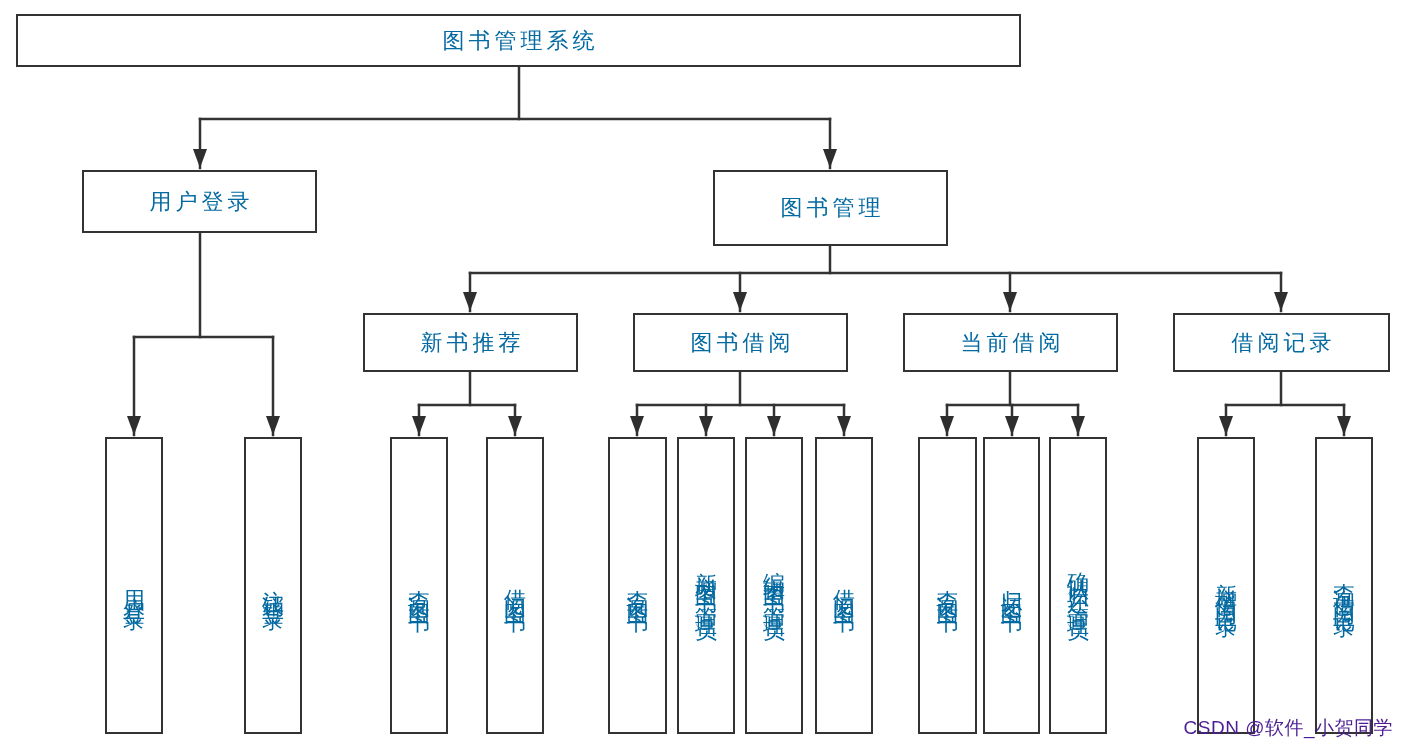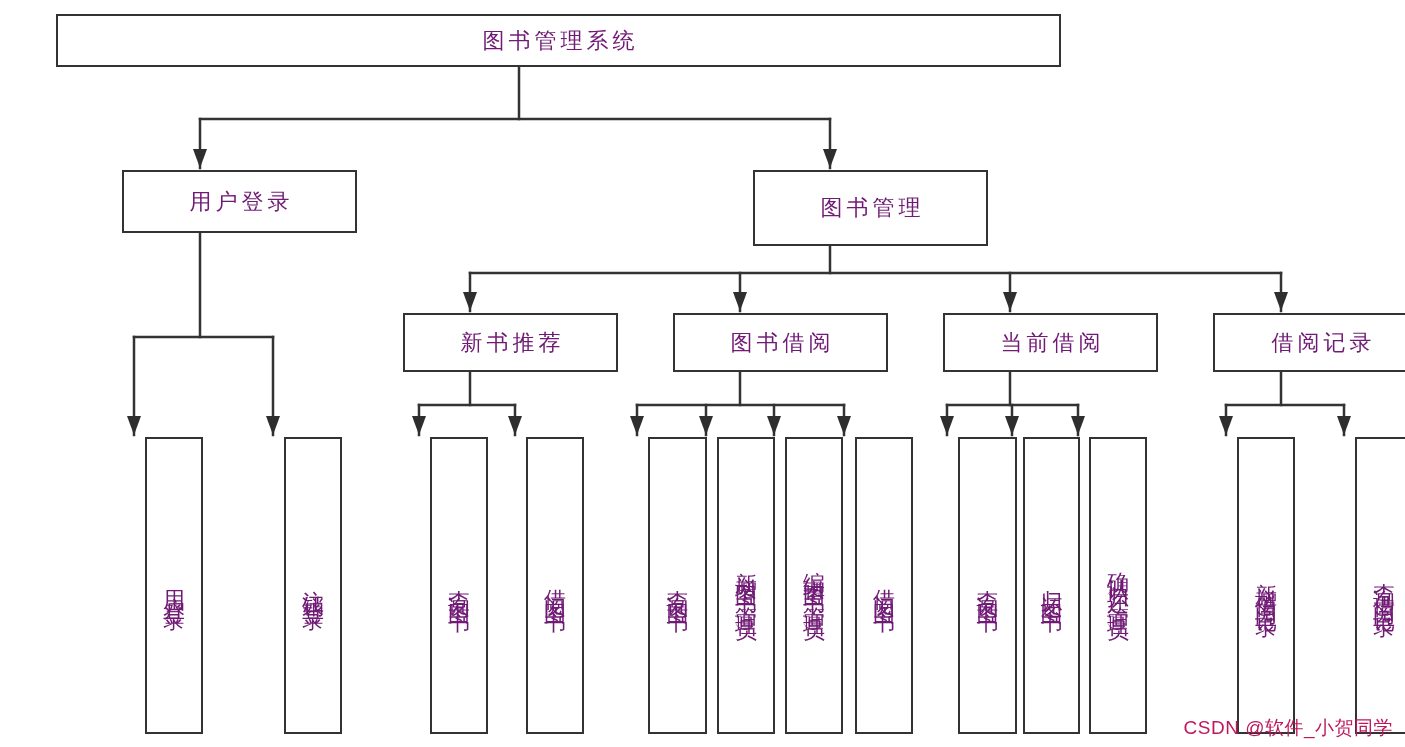--- a/index.html
+++ b/index.html
@@ -15,26 +15,25 @@
     position: absolute;
     left: 0; top: 0;
     width: 1405px; height: 747px;
     pointer-events: none;
   }
   .node {
     position: absolute;
     box-sizing: border-box;
     background: #ffffff;
     border: 2.5px solid #333333;
-    color: #701a75;
+    color: #0369a1;
     display: flex;
     align-items: center;
     justify-content: center;
     text-align: center;
-    margin-left: 40px;
   }
   .h-node {
     font-size: 22px;
     letter-spacing: 4px;
     text-indent: 4px; 
     white-space: nowrap;
   }
   .v-node {
     font-size: 22px;
     writing-mode: vertical-rl;
@@ -42,21 +41,21 @@
     letter-spacing: 7px;
     line-height: 1;
     white-space: nowrap;
   }
   #watermark {
     position: absolute;
     right: 12px;
     bottom: 6px;
     font-size: 19px;
     letter-spacing: 0.5px;
-    color: #be185d;
+    color: #4c1d95;
     z-index: 5;
     white-space: nowrap;
   }
 </style>
 </head>
 <body>
 
 <div id="stage">
 
   <svg id="connectors" viewBox="0 0 1405 747" xmlns="http://www.w3.org/2000/svg">

